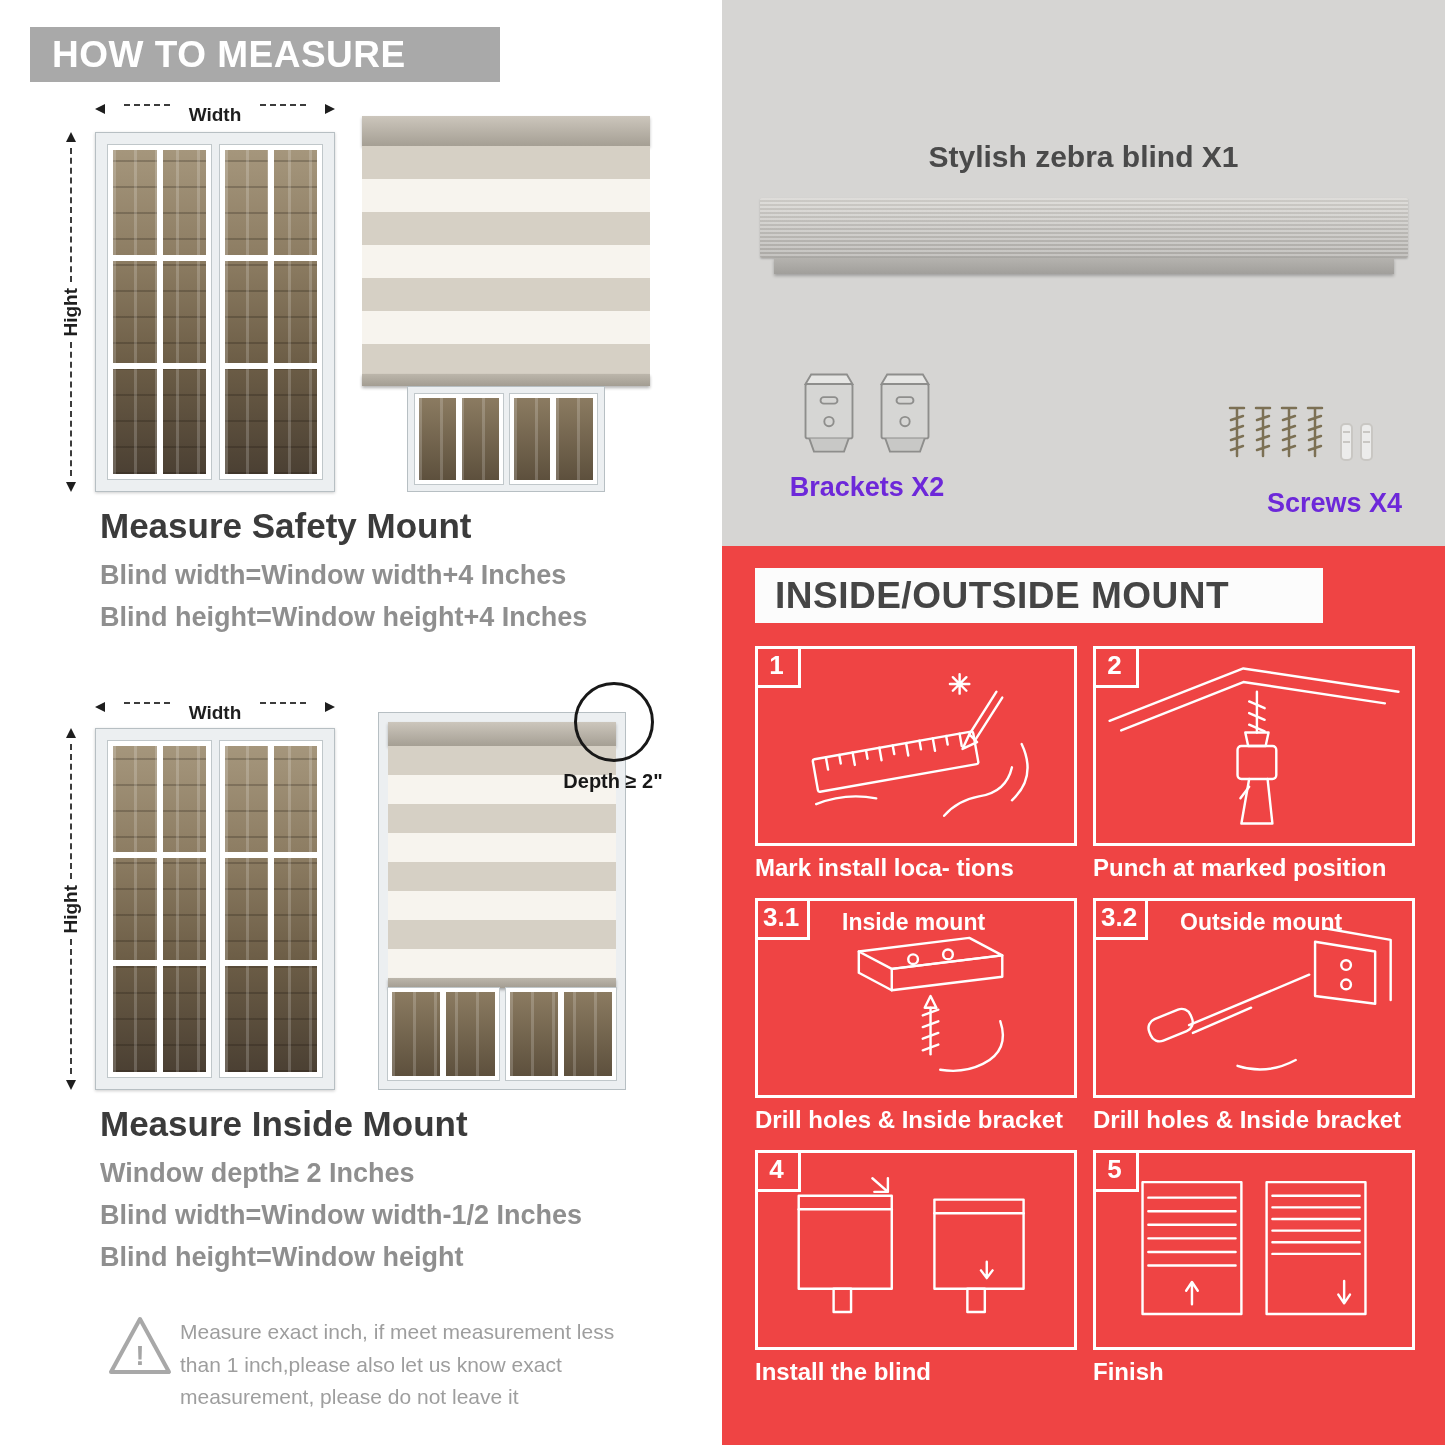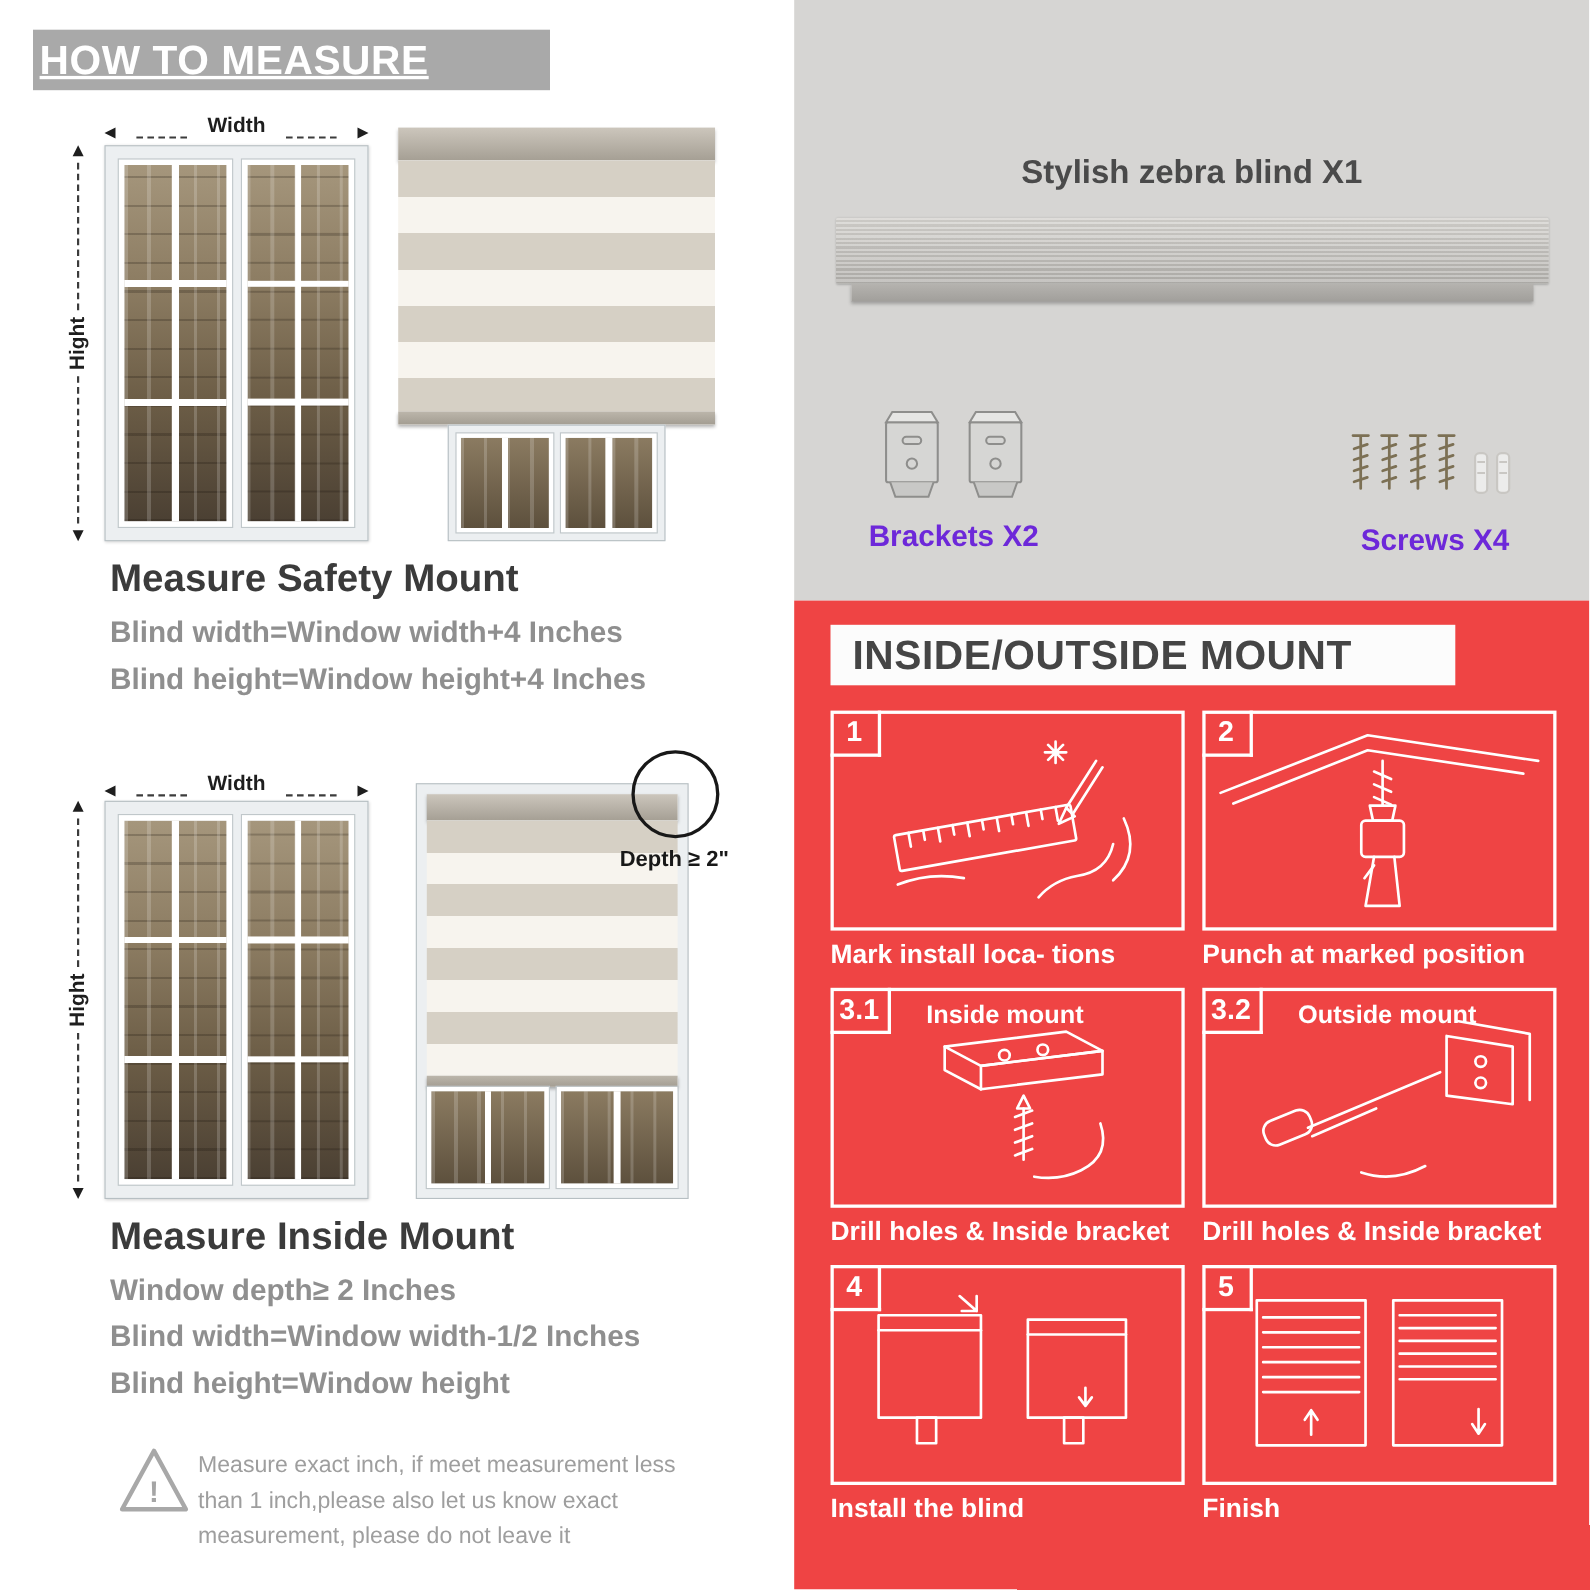--- a/index.html
+++ b/index.html
@@ -2,26 +2,26 @@
 <html><head>
 <meta charset="utf-8">
 <style>
   * { margin:0; padding:0; box-sizing:border-box; }
   html,body { background:#fff; }
   body { font-family:"Liberation Sans","DejaVu Sans",sans-serif; }
   .page { position:relative; width:1445px; height:1445px; background:#ffffff; overflow:hidden; }
 
   
   .banner { position:absolute; display:flex; align-items:center; font-weight:bold; letter-spacing:.5px; white-space:nowrap; }
-  .banner-htm   { left:30px;  top:27px;  width:470px; height:55px; background:#a9a9a9; color:#fff; font-size:37px; padding-left:6px;text-decoration:underline; }
+  .banner-htm   { left:30px;  top:27px;  width:470px; height:55px; background:#a9a9a9; color:#fff; font-size:37px; padding-left:22px; }
   .banner-incl  { left:33px;  top:25px;  width:478px; height:53px; background:#c7c6c4; color:#fff; font-size:37px; padding-left:22px; }
   .banner-mount { left:33px;  top:22px;  width:568px; height:55px; background:#fcfcfc; color:#454545; font-size:37px; padding-left:20px; }
 
   
-  .harrow { position:absolute; display:flex; align-items:flex-end; gap:19px; color:#1e1e1e; font-size:19px; font-weight:bold; }
+  .harrow { position:absolute; display:flex; align-items:flex-start; gap:19px; color:#1e1e1e; font-size:19px; font-weight:bold; }
   .harrow .aline { flex:1; height:0; border-top:2px dashed #3c3c3c; }
   .ah { width:0; height:0; border-top:5px solid transparent; border-bottom:5px solid transparent; }
   .ah-l { border-right:10px solid #1e1e1e; }
   .ah-r { border-left:10px solid #1e1e1e; }
   .varrow { position:absolute; display:flex; flex-direction:column; align-items:center; gap:6px; color:#1e1e1e; font-size:19px; font-weight:bold; width:22px; }
   .varrow .avline { flex:1; width:0; border-left:2px dashed #3c3c3c; }
   .avh { width:0; height:0; border-left:5px solid transparent; border-right:5px solid transparent; }
   .avh-t { border-bottom:10px solid #1e1e1e; }
   .avh-b { border-top:10px solid #1e1e1e; }
   .avlabel { writing-mode:vertical-rl; transform:rotate(180deg); }
@@ -89,21 +89,21 @@
     background: repeating-linear-gradient(180deg, rgba(255,255,255,.25) 0 2px, rgba(0,0,0,.04) 2px 4px),
                 linear-gradient(180deg,#d4d2ce,#b2b0ac);
     box-shadow:0 1px 2px rgba(0,0,0,.2); }
   .hr-under { position:absolute; left:52px; top:258px; width:620px; height:16px;
     background:linear-gradient(180deg,#b5b3af,#a19f9b); box-shadow:0 2px 3px rgba(0,0,0,.25); }
   .item { position:absolute; text-align:center; }
   .item .icons { height:128px; display:flex; align-items:flex-end; justify-content:center; gap:14px; }
   .item-label { margin-top:12px; font-size:27px; font-weight:bold; color:#6d28d9; white-space:nowrap; }
   .item-brackets { left:45px;  top:332px; width:200px; }
   .item-safety   { left:250px; top:332px; width:235px; }
-  .item-screws   { left:485px; top:336px; width:195px; }
+  .item-screws   { left:485px; top:348px; width:195px;text-align:right; }
 
   
   .right-bottom { position:absolute; left:722px; top:546px; width:723px; height:1061px; background:#ef4444; }
   .steps-grid { position:absolute; left:33px; top:100px; width:660px; display:grid; grid-template-columns:1fr 1fr; column-gap:16px; row-gap:16px; }
   .step-box { height:200px; border:3px solid #fff; position:relative; }
   .step-box svg { position:absolute; inset:0; width:100%; height:100%; }
   .step-num { position:absolute; top:-3px; left:-3px; min-width:46px; height:42px; display:flex; align-items:center; justify-content:center;
     color:#fff; font-size:26px; font-weight:bold; border-right:3px solid #fff; border-bottom:3px solid #fff; padding:0 8px; z-index:2; }
   .step-inline { position:absolute; top:8px; left:84px; color:#fff; font-size:23px; font-weight:bold; z-index:2; white-space:nowrap; }
   .step-caption { margin-top:8px; color:#fff; font-size:24px; font-weight:bold; white-space:nowrap; }

